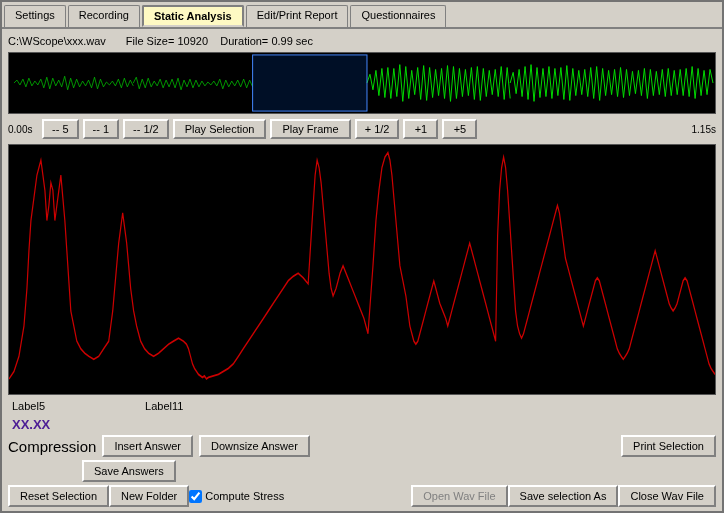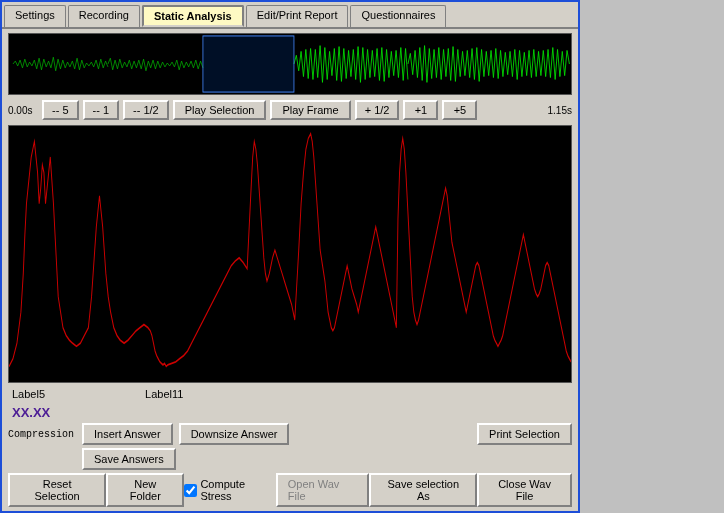--- a/index.html
+++ b/index.html
@@ -5,24 +5,24 @@
     * { box-sizing: border-box; margin: 0; padding: 0; }
     body {
       background: #c0c0c0;
       font-family: Arial, sans-serif;
       font-size: 11px;
       width: 724px;
       height: 513px;
       overflow: hidden;
     }
     .main-container {
-      width: 580px;
+      width: 724px;
       height: 513px;
       background: #d4d0c8;
-      border: 2px solid #1d4ed8;
+      border: 2px solid #737373;
       display: flex;
       flex-direction: column;
     }
     
     .tab-bar {
       display: flex;
       background: #d4d0c8;
       border-bottom: 2px solid #808080;
       padding-top: 3px;
       padding-left: 2px;
@@ -136,23 +136,22 @@
       display: flex;
       flex-direction: column;
       gap: 3px;
     }
     .controls-row {
       display: flex;
       align-items: center;
       gap: 6px;
     }
     .compression-label {
-      font-size: 10px;
+      font-size: 15px;
       min-width: 68px;
-      font-family: Liberation Mono, monospace;
     }
     .action-btn {
       padding: 3px 10px;
       font-size: 11px;
       background: #d4d0c8;
       border: 2px solid;
       border-color: #ffffff #808080 #808080 #ffffff;
       cursor: pointer;
       min-width: 90px;
       text-align: center;
@@ -188,20 +187,29 @@
   <div class="tab-bar">
     <div class="tab">Settings</div>
     <div class="tab">Recording</div>
     <div class="tab active">Static Analysis</div>
     <div class="tab">Edit/Print Report</div>
     <div class="tab">Questionnaires</div>
   </div>
 
   <div class="content">
 
+    <div class="file-info">
+      <span>C:\WScope\xxx.wav</span>
+      <span>
+        <span>File Size= 10920</span>
+        &nbsp;&nbsp;
+        <span>Duration=</span>
+        <span>0.99 sec</span>
+      </span>
+    </div>
 
     <div class="waveform-container">
       <svg class="waveform-canvas" viewBox="0 0 710 62" preserveAspectRatio="none" xmlns="http://www.w3.org/2000/svg">
 
         <rect width="710" height="62" fill="#000"></rect>
 
         <g stroke="#00bb00" stroke-width="0.8" fill="none">
 
           <polyline points="5,31 8,28 11,33 14,27 17,35 20,26 23,34 26,29 29,33 32,27 35,36 38,25 41,37 44,26 47,34 50,28 53,35 56,24 59,38 62,26 65,36 68,27 71,35 74,29 77,34 80,28 83,36 86,25 89,37 92,27 95,35 98,30 101,33 104,29 107,34 110,27 113,36 116,26 119,35 122,28 125,34" stroke="#00bb00" fill="none"></polyline>
           <polyline points="125,31 128,25 131,37 134,27 137,36 140,26 143,35 146,29 149,34 152,27 155,36 158,28 161,35 164,27 167,36 170,26 173,38 176,28 179,35 182,27 185,36 188,28 191,35 194,29 197,34 200,30 203,33 206,29 209,34 212,27 215,37 218,28 221,35 224,29 227,34 230,28 233,35 236,27 239,36 242,28 245,35" stroke="#00bb00" fill="none"></polyline>

